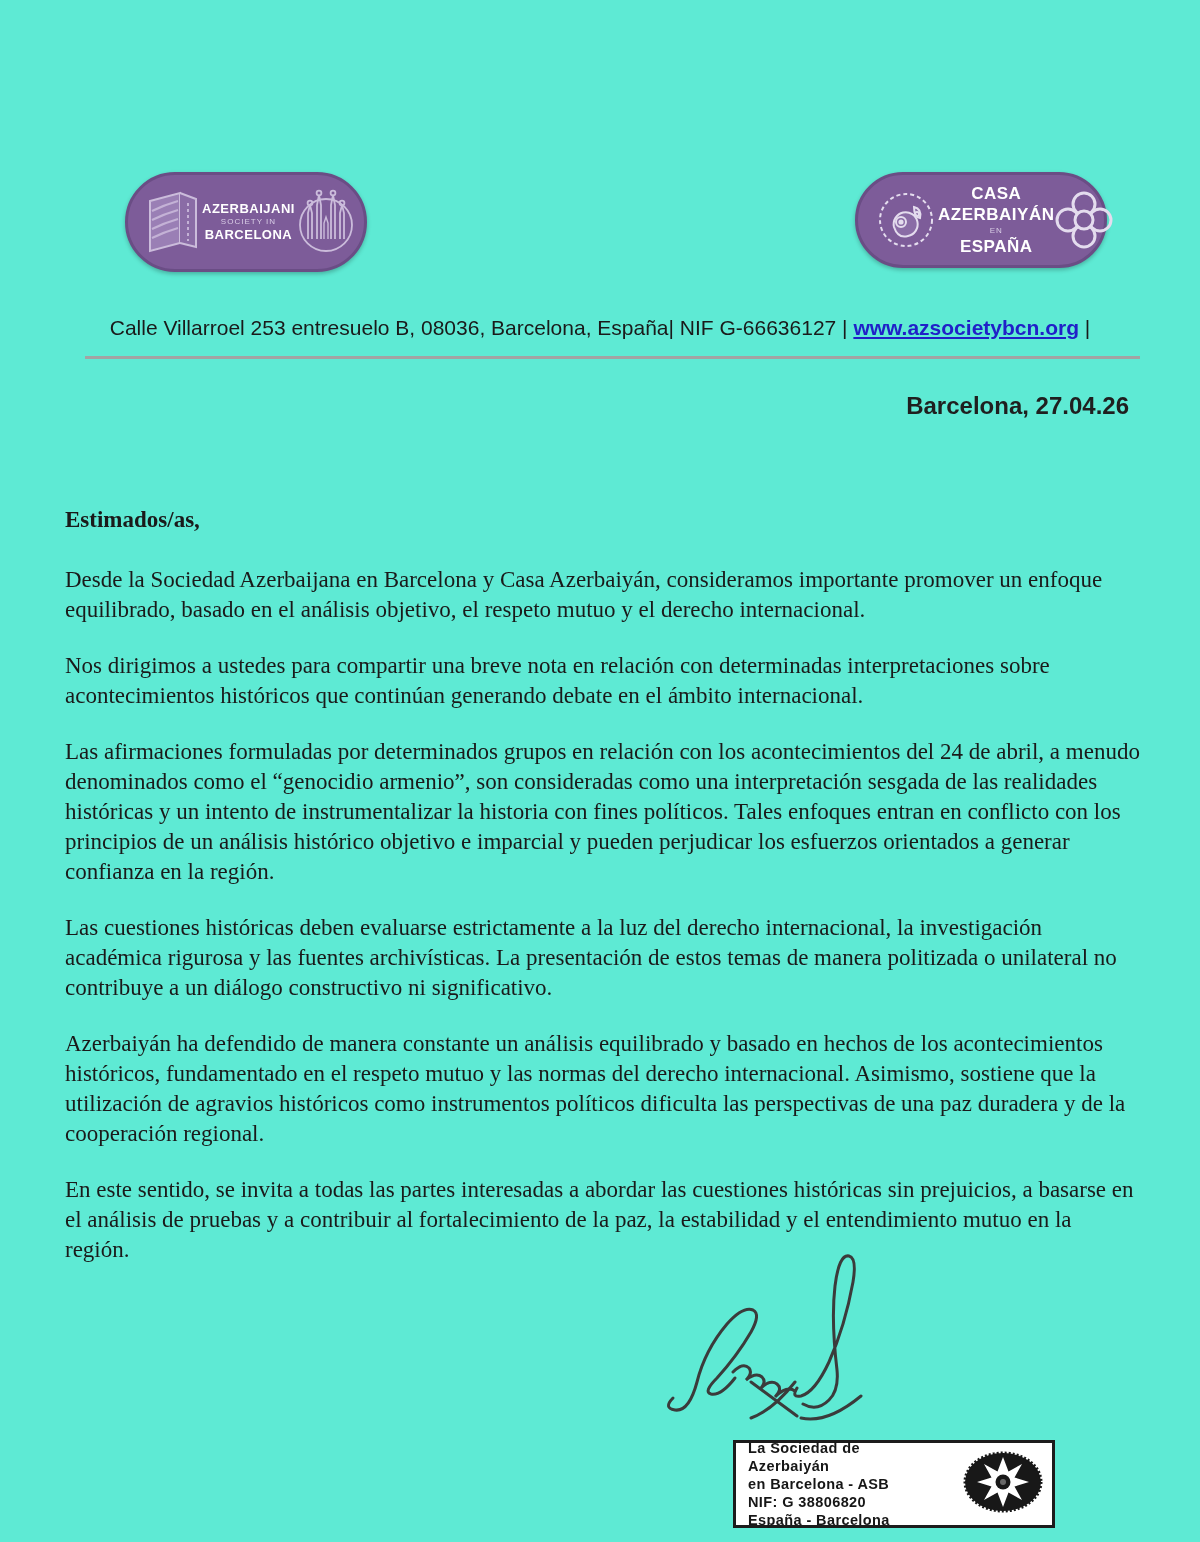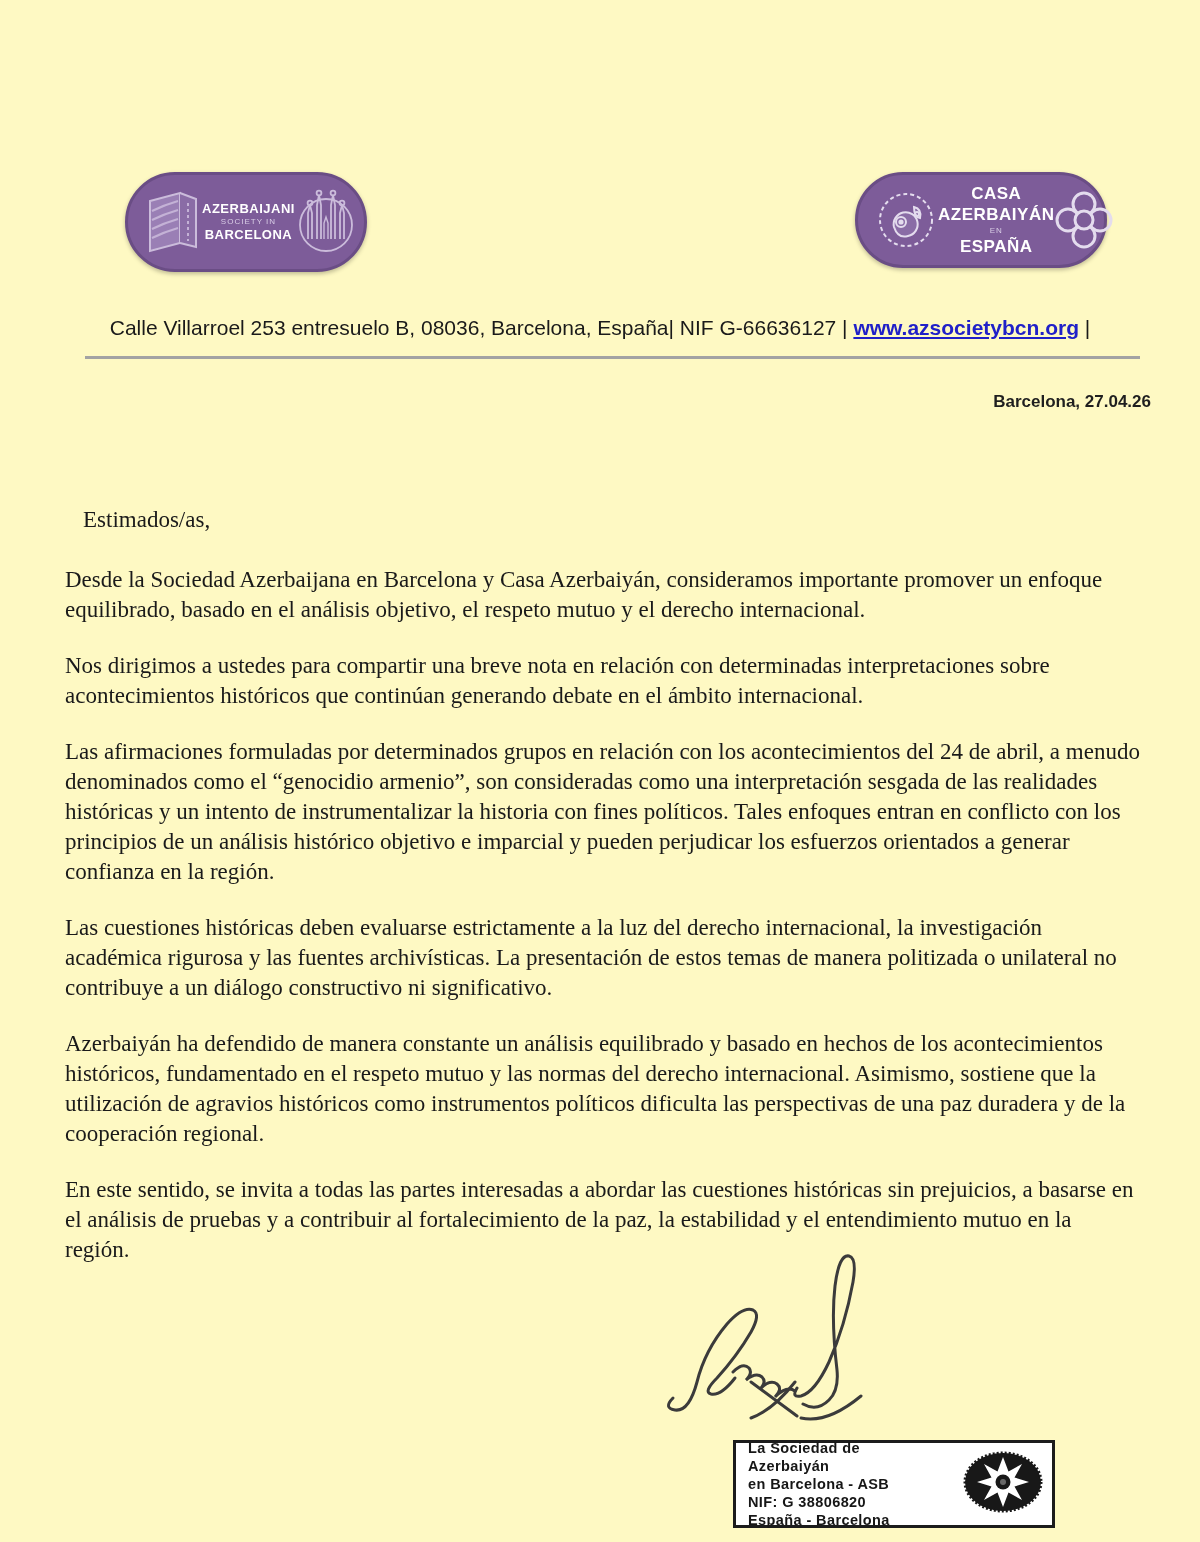--- a/index.html
+++ b/index.html
@@ -1,21 +1,21 @@
 <!DOCTYPE html>
 <html><head>
 <meta charset="utf-8">
 <style>
   * { margin: 0; padding: 0; box-sizing: border-box; }
   html, body { background: #e8e8e8; }
   .page {
     position: relative;
     width: 1200px;
     height: 1542px;
-    background: #fef9c3;
+    background: #5eead4;
     font-family: "Liberation Serif", serif;
     color: #1a1a1a;
     overflow: hidden;
     margin: 0 auto;
   }
 
   
   .logo-pill {
     position: absolute;
     border-radius: 60px;
@@ -47,36 +47,36 @@
   .address-line a { color: #2020c8; text-decoration: underline; font-weight: bold; }
   .header-rule {
     position: absolute;
     top: 356px; left: 85px; width: 1055px;
     border-top: 3px solid #a3a3a3;
   }
 
   
   .date-line {
     position: absolute;
-    top: 392px; right: 49px;
+    top: 392px; right: 71px;
     font-family: "Liberation Sans", sans-serif;
     font-weight: bold;
-    font-size: 17px;
+    font-size: 24px;
     color: #1f1f1f;
     text-align: right;
   }
 
   
   .letter-body {
     position: absolute;
     top: 505px; left: 65px; width: 1075px;
     font-size: 23px;
     line-height: 30px;
   }
-  .greeting { font-weight: normal; margin-bottom: 30px; margin-left: 18px; }
+  .greeting { font-weight: bold; margin-bottom: 30px; }
   .letter-body p { margin-bottom: 26px; }
   .signature-block { margin-top: 72px; line-height: 31px; }
   .signature-block .closing { font-weight: bold; }
 
   
   .signature-scrawl {
     position: absolute;
     left: 655px; top: 1240px;
     width: 240px; height: 185px;
   }

